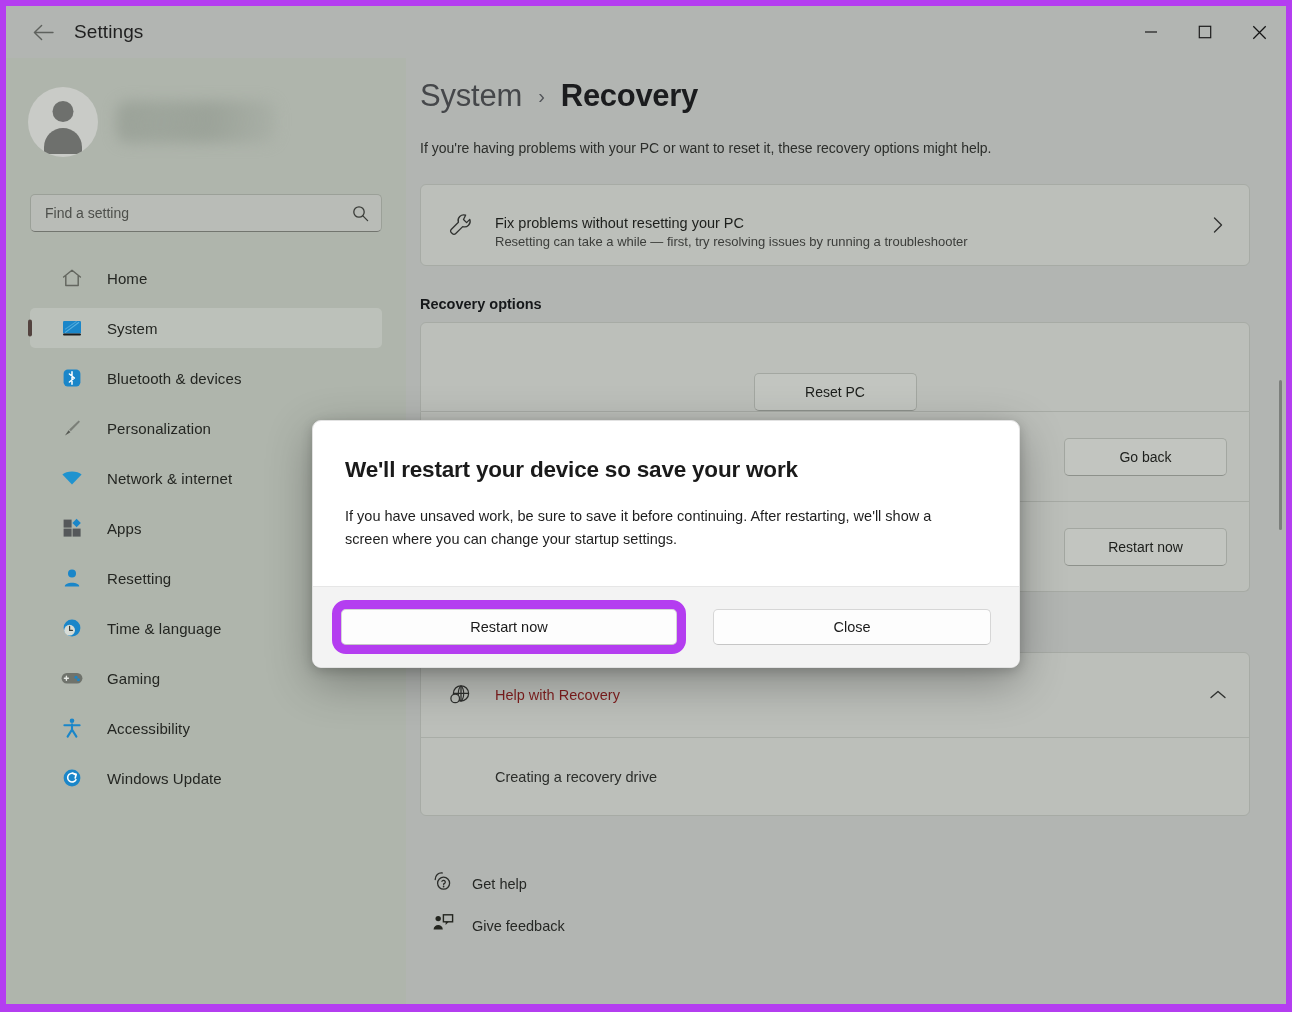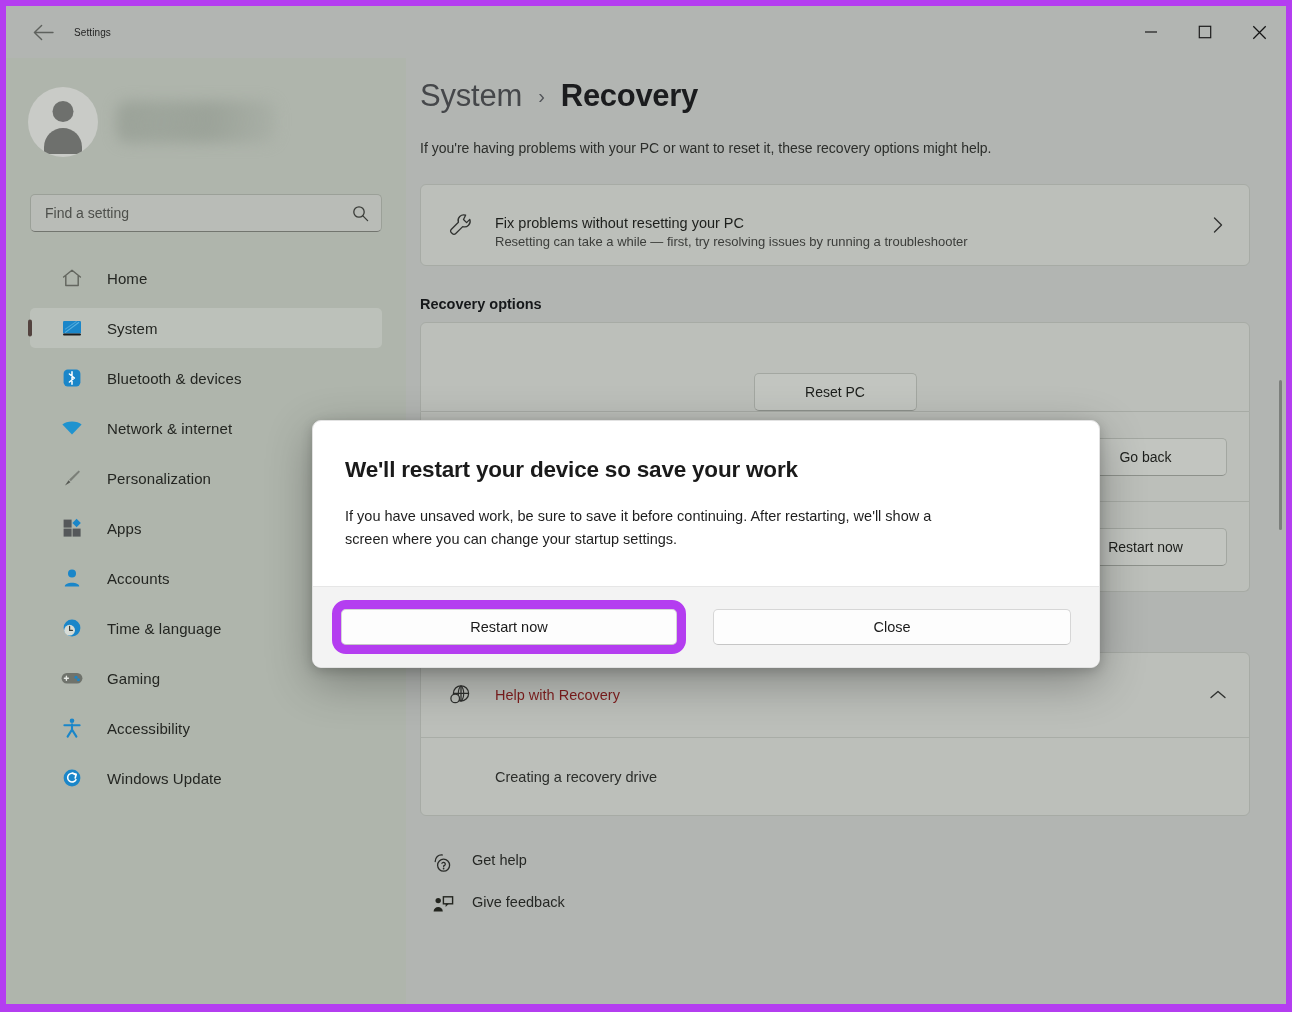--- a/index.html
+++ b/index.html
@@ -43,21 +43,21 @@
   }
   #back-button {
     width: 42px; height: 38px;
     margin-left: 16px;
     display: flex; align-items: center; justify-content: center;
     border-radius: 5px;
   }
   #back-button svg { display:block; }
   #window-title {
     margin-left: 10px;
-    font-size: 10px;
+    font-size: 19px;
     color: #1f1f1f;
     letter-spacing: .1px;
   }
   #window-controls {
     margin-left: auto;
     display: flex;
     height: 100%;
   }
   .wc-btn {
     width: 54px; height: 100%;
@@ -302,21 +302,21 @@
     height: 78px;
     display: flex;
     align-items: center;
     padding: 0 22px 0 74px;
   }
   #related-sub-label { font-size: 14.5px; color: #2c2e2b; }
 
   #footer-links { margin: 36px 0 0 14px; }
   .footer-link {
     display: flex;
-    align-items: flex-start;
+    align-items: flex-end;
     height: 40px;
     margin-bottom: 2px;
   }
   .footer-link .fl-icon { width: 26px; flex: 0 0 26px; display:flex; align-items:center; justify-content:center; }
   .footer-link .fl-label { margin-left: 16px; font-size: 14.5px; color: #262825; }
 
   
   #content-scrollbar {
     position: absolute;
     right: 2px; top: 0;
@@ -336,21 +336,21 @@
   #modal-scrim {
     position: absolute;
     inset: 0;
     z-index: 20;
     pointer-events: none;
   }
   #modal {
     position: absolute;
     left: 306px;
     top: 362px;
-    width: 788px;
+    width: 708px;
     background: #ffffff;
     border-radius: 9px;
     border: 1px solid #e2e2e2;
     box-shadow: 0 14px 46px rgba(0,0,0,.30), 0 3px 12px rgba(0,0,0,.18);
     overflow: hidden;
   }
   #modal-content { padding: 36px 32px 34px 32px; }
   #modal-title {
     font-size: 22.5px;
     font-weight: 600;
@@ -474,35 +474,35 @@
               <svg width="22" height="22" viewBox="0 0 22 22" aria-hidden="true">
                 <rect x="2.6" y="2.6" width="16.8" height="16.8" rx="4.2" fill="#1a86c9"></rect>
                 <path d="M8.4 7 L13.4 11 L8.4 15 M11 4.8 V17.2" fill="none" stroke="#ffffff" stroke-width="1.5" stroke-linejoin="round" stroke-linecap="round"></path>
               </svg>
             </span>
             <span class="nav-label">Bluetooth &amp; devices</span>
           </div>
 
           <div class="nav-item">
             <span class="nav-icon">
-              <svg width="24" height="24" viewBox="0 0 24 24" aria-hidden="true">
-                <path d="M2.4 8.6 C6.4 4.6 17.6 4.6 21.6 8.6 L12 18.6 Z" fill="#1f93cf"></path>
-              </svg>
-            </span>
-            <span class="nav-label">Network &amp; internet</span>
-          </div>
-
-          <div class="nav-item">
-            <span class="nav-icon">
               <svg width="22" height="22" viewBox="0 0 22 22" aria-hidden="true">
                 <path d="M17.6 3.4 L8.2 12.6 L9.8 14.2 L19 4.8 Z" fill="#7b7f78"></path>
                 <path d="M7.6 13.2 L4 18.6 L9.4 15.2 Z" fill="#555852"></path>
               </svg>
             </span>
             <span class="nav-label">Personalization</span>
+          </div>
+
+          <div class="nav-item">
+            <span class="nav-icon">
+              <svg width="24" height="24" viewBox="0 0 24 24" aria-hidden="true">
+                <path d="M2.4 8.6 C6.4 4.6 17.6 4.6 21.6 8.6 L12 18.6 Z" fill="#1f93cf"></path>
+              </svg>
+            </span>
+            <span class="nav-label">Network &amp; internet</span>
           </div>
 
           <div class="nav-item">
             <span class="nav-icon">
               <svg width="22" height="22" viewBox="0 0 22 22" aria-hidden="true">
                 <rect x="2.6" y="2.6" width="8" height="8" fill="#55585a"></rect>
                 <rect x="2.6" y="11.6" width="8" height="8" fill="#55585a"></rect>
                 <rect x="11.6" y="11.6" width="8" height="8" fill="#55585a"></rect>
                 <path d="M15.6 1.8 L19.8 6 L15.6 10.2 L11.4 6 Z" fill="#1a86c9"></path>
               </svg>
@@ -510,21 +510,21 @@
             <span class="nav-label">Apps</span>
           </div>
 
           <div class="nav-item">
             <span class="nav-icon">
               <svg width="22" height="22" viewBox="0 0 22 22" aria-hidden="true">
                 <circle cx="11" cy="6.6" r="4" fill="#1a86c9"></circle>
                 <path d="M3.8 19.4 C3.8 14.6 18.2 14.6 18.2 19.4 Z" fill="#1a86c9"></path>
               </svg>
             </span>
-            <span class="nav-label">Accounts</span>
+            <span class="nav-label">Resetting</span>
           </div>
 
           <div class="nav-item">
             <span class="nav-icon">
               <svg width="22" height="22" viewBox="0 0 22 22" aria-hidden="true">
                 <circle cx="11" cy="11" r="8.4" fill="#1a86c9"></circle>
                 <circle cx="8.6" cy="13.2" r="5.4" fill="#d8dcd6"></circle>
                 <path d="M8.6 9.4 V13.4 H11.4" fill="none" stroke="#3c3f3a" stroke-width="1.2" stroke-linecap="round"></path>
               </svg>
             </span>

